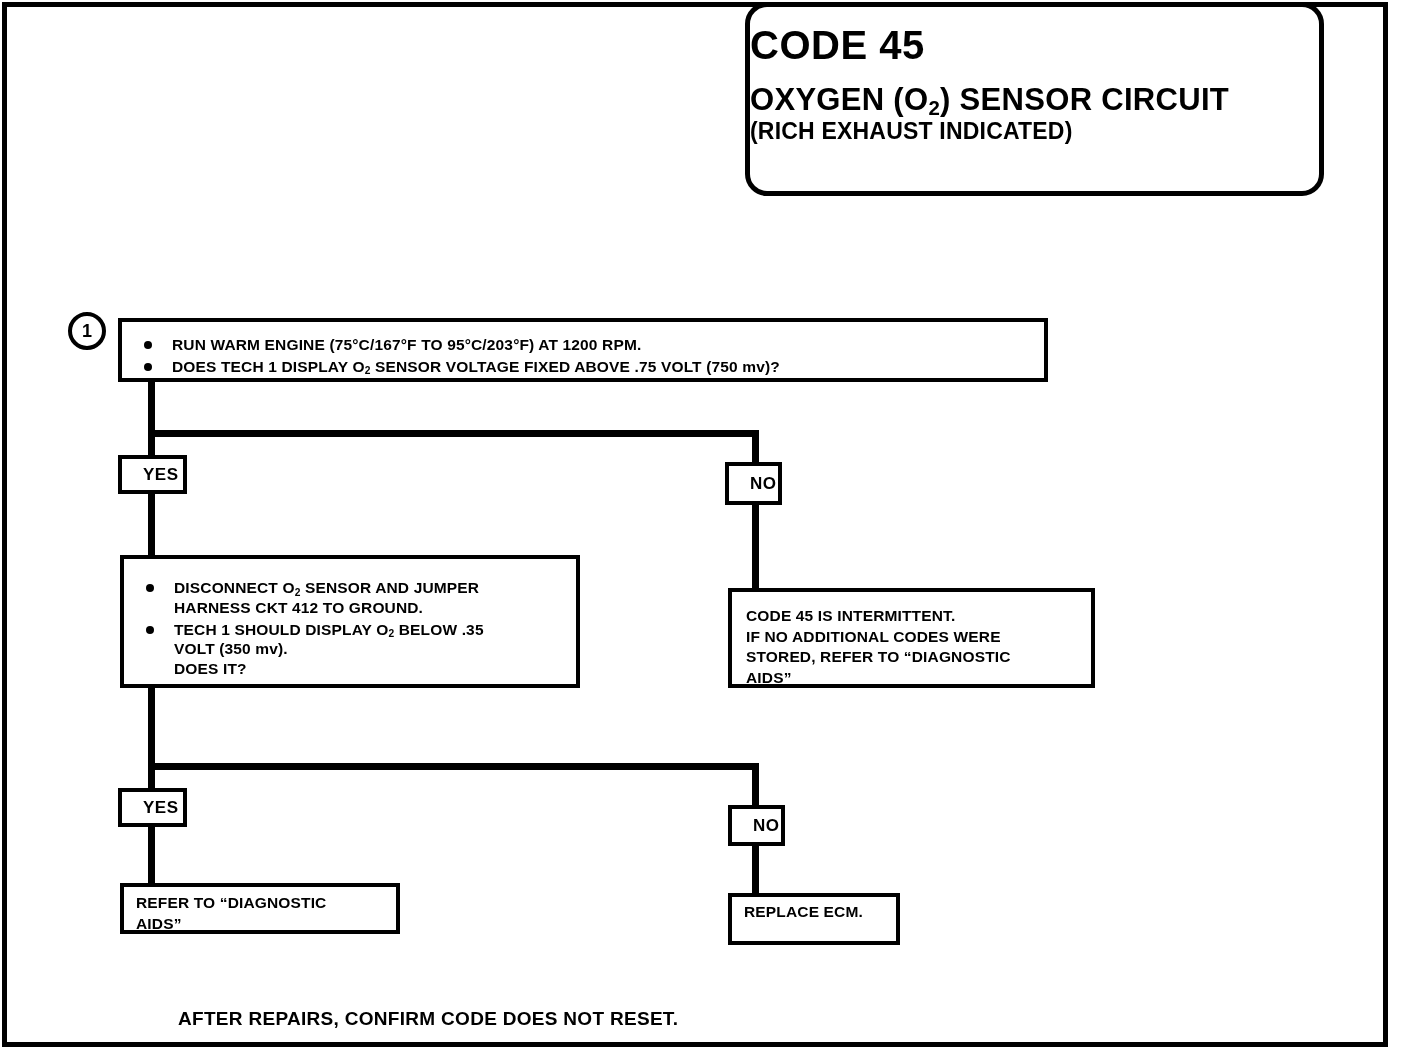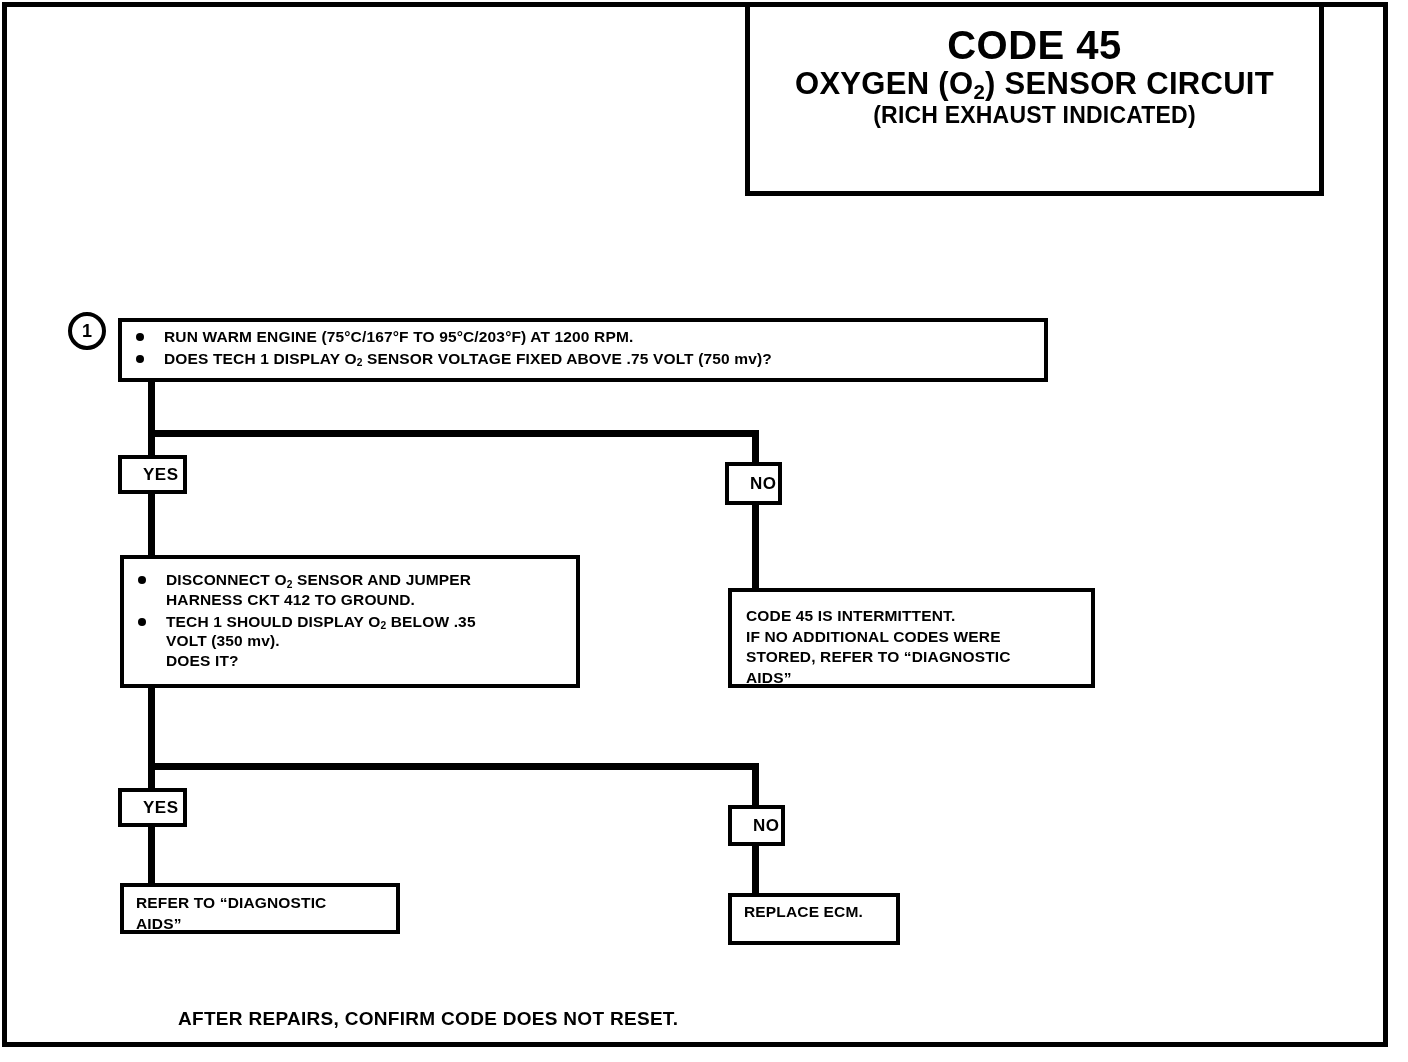--- a/index.html
+++ b/index.html
@@ -37,35 +37,36 @@
   #title-box {
     left: 745px;
     top: 2px;
     width: 579px;
     height: 194px;
     border-left: 5px solid #000000;
     border-bottom: 5px solid #000000;
     border-top: 5px solid #000000;
     border-right: 5px solid #000000;
     background: #ffffff;
-    text-align: center;
+    text-align: left;
     padding-top: 16px;
+    border-radius: 22px;
   }
   #title-code {
     font-size: 40px;
     font-weight: bold;
     letter-spacing: 0.5px;
     line-height: 1.1;
     color: #000;
   }
   #title-circuit {
     font-size: 31px;
     font-weight: bold;
     letter-spacing: 0.3px;
-    margin-top: 0;
+    margin-top: 16px;
     line-height: 1.1;
     color: #000;
   }
   #title-sub {
     font-size: 23px;
     font-weight: bold;
     letter-spacing: 0.2px;
     line-height: 1.1;
     margin-top: 2px;
     color: #000;
@@ -96,21 +97,21 @@
   
   .content-box {
     position: absolute;
     border: 4px solid #000000;
     background: #ffffff;
     box-sizing: border-box;
     z-index: 4;
   }
   .bullet-list {
     list-style: none;
-    margin: 0;
+    margin: 8px;
     padding: 0;
   }
   .bullet-list li {
     position: relative;
     padding-left: 42px;
     font-size: 15.5px;
     font-weight: bold;
     letter-spacing: 0.15px;
     line-height: 1.28;
     color: #000;

